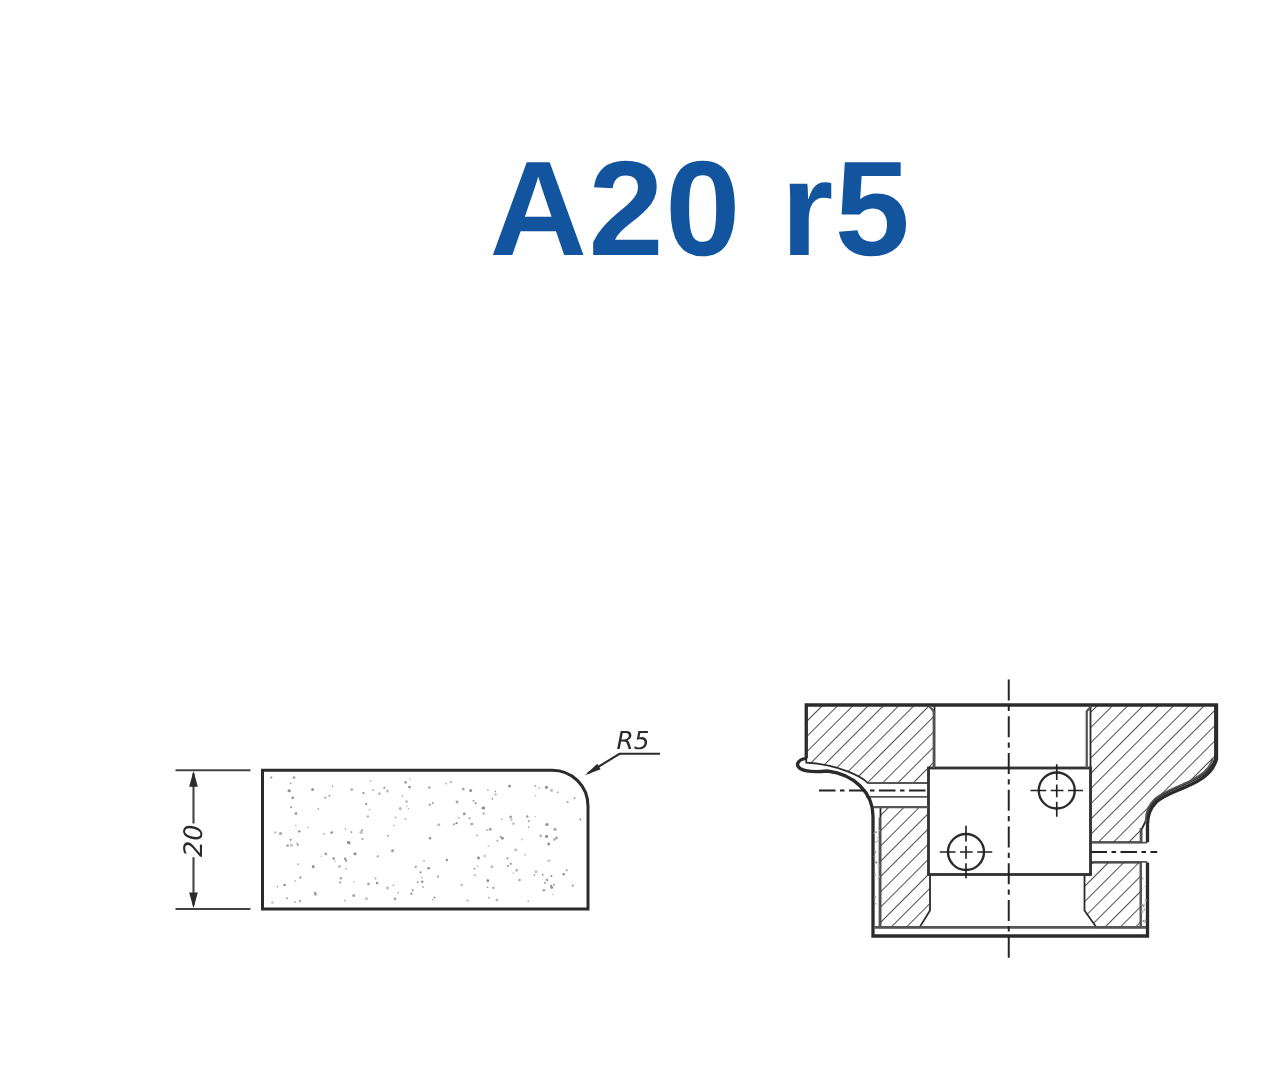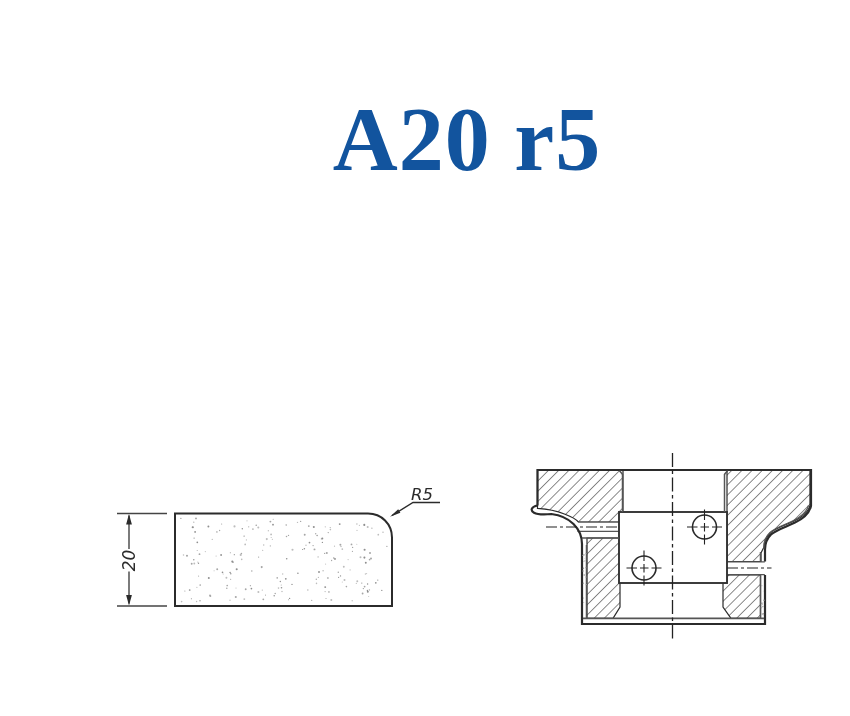--- a/index.html
+++ b/index.html
@@ -15,21 +15,21 @@
   .canvas {
     position: absolute;
     left: 0; top: 0;
     width: 850px; height: 716px;
   }
   .page-title {
     position: absolute;
     top: 95px;
     left: 467px;
     transform: translateX(-50%);
-    font-family: Liberation Serif, serif;
+    font-family: Liberation Sans, sans-serif;
     font-weight: bold;
     font-size: 90px;
     line-height: 1;
     letter-spacing: 1px;
     color: #12549e;
     white-space: nowrap;
     user-select: none;
   }
   svg text.dim {
     font-family: "DejaVu Sans", sans-serif;

